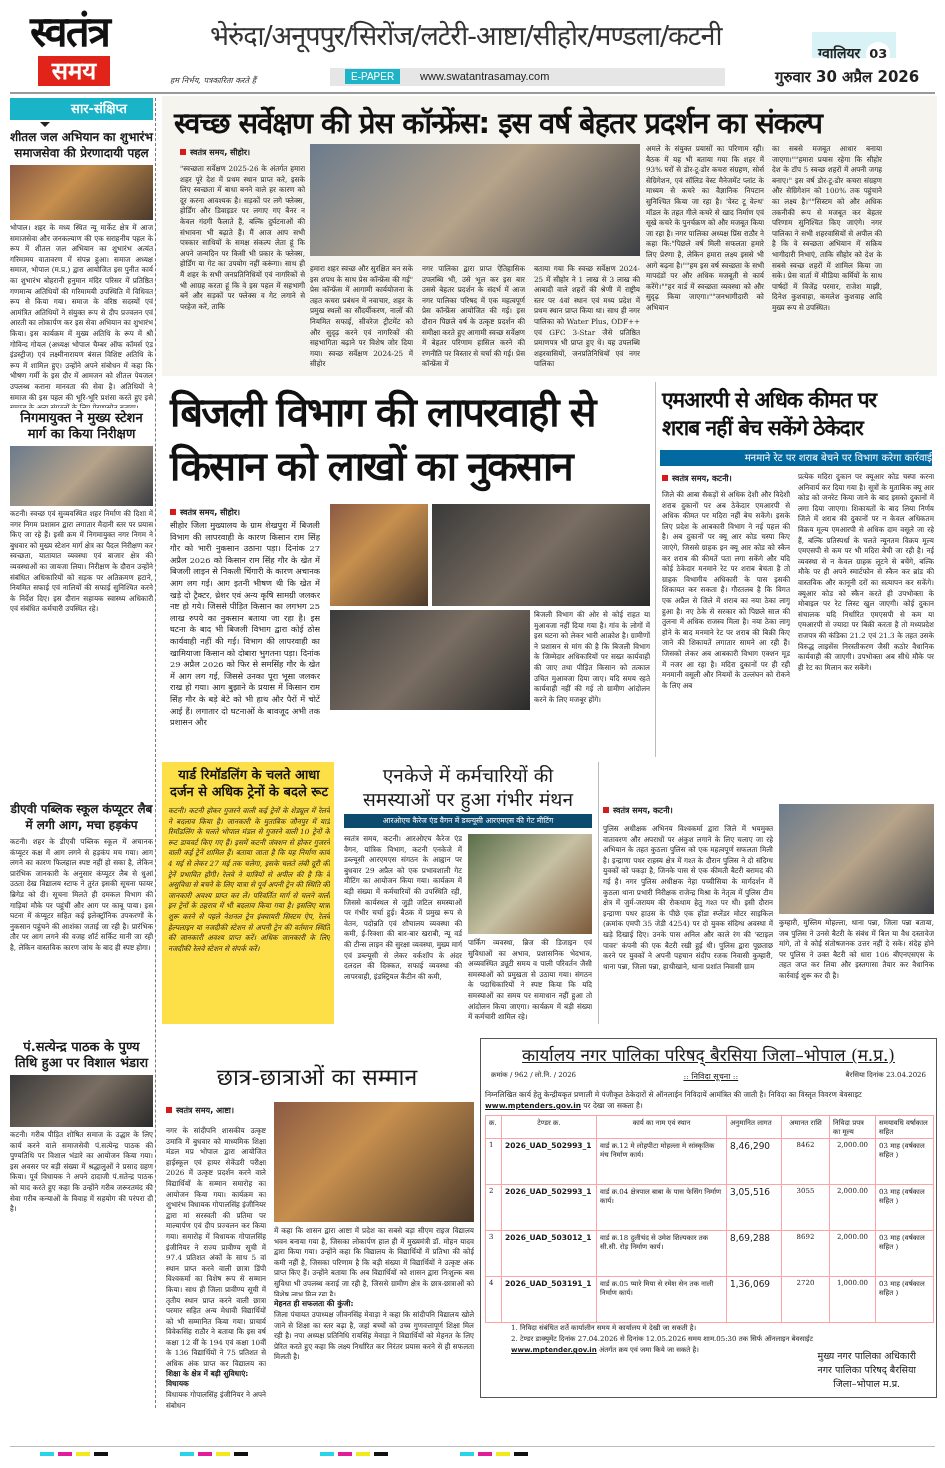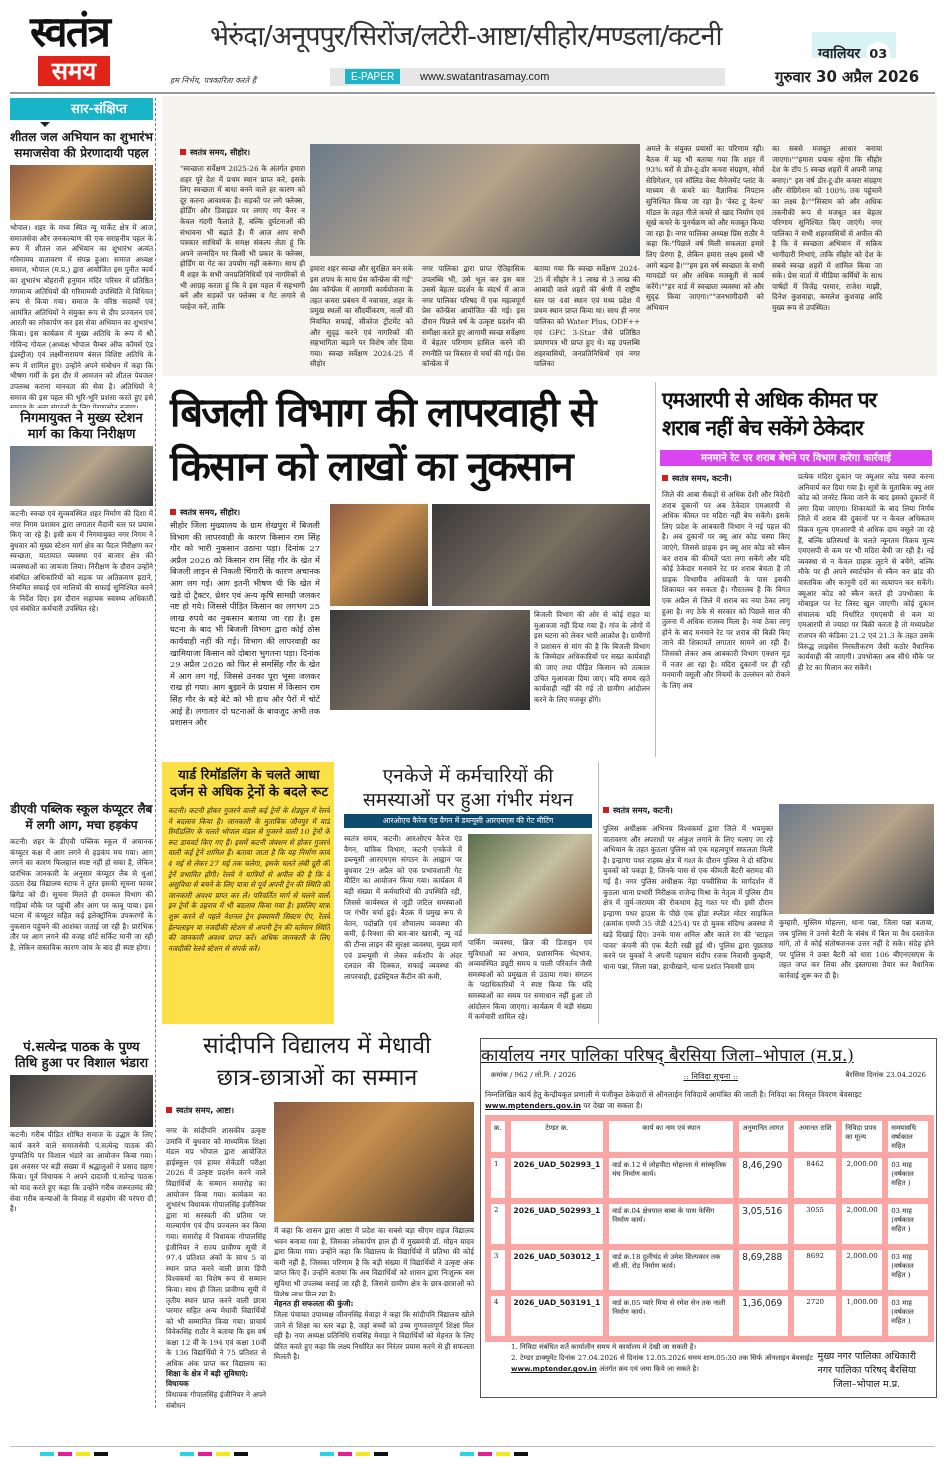--- a/index.html
+++ b/index.html
@@ -28,31 +28,31 @@
   .ph-cool { background: linear-gradient(135deg,#6b7b8c,#b6a38a 50%,#3c3f44); }
   .ph-dark { background: linear-gradient(135deg,#3a3a3a,#7a6e62 50%,#2b2b2b); }
   .ph-green { background: linear-gradient(135deg,#5a6e4a,#c6c0a2 50%,#7d5a3a); }
   .body-text { font-size: 7.2px; line-height: 10.6px; color: #222; text-align: justify; font-family: "DejaVu Serif", serif; }
 
   
   .story-bg { background: #f6f4ee; }
   .h1 { font-weight: bold; color: #111; font-family: "DejaVu Sans", sans-serif; letter-spacing: -1px; }
   .byline { font-size: 8px; font-weight: bold; color: #222; }
   .byline::before { content: ""; display: inline-block; width: 6px; height: 6px; background: #d41c1c; margin-right: 4px; }
-  .red-sub { background: #d946ef; color: #fff; font-weight: bold; text-align: center; }
+  .red-sub { background: #0369a1; color: #fff; font-weight: normal; text-align: right; }
   .black-sub { background: #0c4a6e; color: #fff; text-align: center; }
   .col { position: absolute; }
 
   
   .tender { left: 480px; top: 1038px; width: 457px; height: 360px; border: 1px solid #555; background: #fff; font-family: "DejaVu Serif", serif; }
-  .tender-title { font-size: 17px; text-decoration: underline; margin-top: 4px; }
+  .tender-title { text-align: center; font-size: 17px; text-decoration: underline; margin-top: 4px; }
   .tender-meta { display: flex; justify-content: space-between; font-size: 7px; padding: 4px 10px; }
   .tender-intro { font-size: 7.4px; padding: 4px 4px; line-height: 11px; }
   .tender-table { width: 449px; margin-left: 4px; border-collapse: collapse; font-size: 7px; }
-  .tender-table th, .tender-table td { border: 6px solid #fca5a5; vertical-align: top; padding: 2px 3px; font-weight: normal; text-align: left; }
+  .tender-table th, .tender-table td { border: 1px solid #fca5a5; vertical-align: top; padding: 2px 3px; font-weight: normal; text-align: left; }
   .tender-table td.code { font-family: "DejaVu Sans", sans-serif; font-weight: bold; font-size: 7.5px; }
   .tender-table td.cost { font-family: "DejaVu Sans", sans-serif; font-size: 9px; }
   .tender-table tr.row td { height: 46px; }
   .tender-note { font-size: 7.2px; padding: 3px 4px; line-height: 11px; }
   .tender-points { font-size: 7px; padding-left: 30px; line-height: 11px; }
   .tender-sign { position: absolute; right: 20px; bottom: 6px; text-align: center; font-size: 9.5px; line-height: 14px; }
   .url { font-family: "DejaVu Sans", sans-serif; font-weight: bold; text-decoration: underline; }
 
   .bottom-rule { left: 10px; top: 1446px; width: 925px; height: 1px; background: #bbb; }
   .regmarks { left: 40px; top: 1452px; display: flex; gap: 72px; }
@@ -99,20 +99,21 @@
 
   <div>
     <div class="side-head" style="font-size:13px">पं.सत्येन्द्र पाठक के पुण्य तिथि हुआ पर विशाल भंडारा</div>
     <div class="ph-dark" style="height:52px;margin-bottom:3px"></div>
     <div class="body-text" style="height:220px;overflow:hidden">कटनी। गरीब पीड़ित शोषित समाज के उद्धार के लिए कार्य करने वाले समाजसेवी पं.सत्येन्द्र पाठक की पुण्यतिथि पर विशाल भंडारे का आयोजन किया गया। इस अवसर पर बड़ी संख्या में श्रद्धालुओं ने प्रसाद ग्रहण किया। पूर्व विधायक ने अपने दादाजी पं.सतेन्द्र पाठक को याद करते हुए कहा कि उन्होंने गरीब जरूरतमंद की सेवा गरीब कन्याओं के विवाह में सहयोग की परंपरा दी है।</div>
   </div>
 </div>
 <div class="abs sidebar-sep"></div>
 
 <div class="abs story-bg" style="left:162px;top:96px;width:775px;height:280px">
+  <div class="h1" style="position:absolute;left:12px;top:6px;font-size:29px;white-space:nowrap">स्वच्छ सर्वेक्षण की प्रेस कॉन्फ्रेंस: इस वर्ष बेहतर प्रदर्शन का संकल्प</div>
   <div class="byline" style="position:absolute;left:18px;top:50px">स्वतंत्र समय, सीहोर।</div>
   <div class="col body-text" style="left:18px;top:68px;width:125px;height:205px;overflow:hidden">"स्वच्छता सर्वेक्षण 2025-26 के अंतर्गत हमारा शहर पूरे देश में प्रथम स्थान प्राप्त करे, इसके लिए स्वच्छता में बाधा बनने वाले हर कारण को दूर करना आवश्यक है। सड़कों पर लगे फ्लेक्स, होर्डिंग और डिवाइडर पर लगाए गए बैनर न केवल गंदगी फैलाते हैं, बल्कि दुर्घटनाओं की संभावना भी बढ़ाते हैं। मैं आज आप सभी पत्रकार साथियों के समक्ष संकल्प लेता हूं कि अपने जन्मदिन पर किसी भी प्रकार के फ्लेक्स, होर्डिंग या गेट का उपयोग नहीं करूंगा। साथ ही मैं शहर के सभी जनप्रतिनिधियों एवं नागरिकों से भी आग्रह करता हूं कि वे इस पहल में सहभागी बनें और सड़कों पर फ्लेक्स व गेट लगाने से परहेज करें, ताकि</div>
   <div class="ph-cool" style="position:absolute;left:148px;top:48px;width:330px;height:112px"></div>
   <div class="col body-text" style="left:148px;top:168px;width:103px;height:110px;overflow:hidden">हमारा शहर स्वच्छ और सुरक्षित बन सके इस शपथ के साथ प्रेस कॉन्फ्रेंस की गई" प्रेस कॉन्फ्रेंस में आगामी कार्ययोजना के तहत कचरा प्रबंधन में नवाचार, शहर के प्रमुख स्थलों का सौंदर्यीकरण, नालों की नियमित सफाई, सीवरेज ट्रीटमेंट को और सुदृढ़ करने एवं नागरिकों की सहभागिता बढ़ाने पर विशेष जोर दिया गया। स्वच्छ सर्वेक्षण 2024-25 में सीहोर</div>
   <div class="col body-text" style="left:260px;top:168px;width:103px;height:110px;overflow:hidden">नगर पालिका द्वारा प्राप्त ऐतिहासिक उपलब्धि भी, उसे भूल कर इस बार उससे बेहतर प्रदर्शन के संदर्भ में आज नगर पालिका परिषद में एक महत्वपूर्ण प्रेस कॉन्फ्रेंस आयोजित की गई। इस दौरान पिछले वर्ष के उत्कृष्ट प्रदर्शन की समीक्षा करते हुए आगामी स्वच्छ सर्वेक्षण में बेहतर परिणाम हासिल करने की रणनीति पर विस्तार से चर्चा की गई। प्रेस कॉन्फ्रेंस में</div>
   <div class="col body-text" style="left:372px;top:168px;width:106px;height:110px;overflow:hidden">बताया गया कि स्वच्छ सर्वेक्षण 2024-25 में सीहोर ने 1 लाख से 3 लाख की आबादी वाले शहरों की श्रेणी में राष्ट्रीय स्तर पर 4वां स्थान एवं मध्य प्रदेश में प्रथम स्थान प्राप्त किया था। साथ ही नगर पालिका को Water Plus, ODF++ एवं GFC 3-Star जैसे प्रतिष्ठित प्रमाणपत्र भी प्राप्त हुए थे। यह उपलब्धि शहरवासियों, जनप्रतिनिधियों एवं नगर पालिका</div>
   <div class="col body-text" style="left:484px;top:48px;width:118px;height:230px;overflow:hidden">अमले के संयुक्त प्रयासों का परिणाम रही। बैठक में यह भी बताया गया कि शहर में 93% घरों से डोर-टू-डोर कचरा संग्रहण, सोर्स सेग्रिगेशन, एवं सॉलिड वेस्ट मैनेजमेंट प्लांट के माध्यम से कचरे का वैज्ञानिक निपटान सुनिश्चित किया जा रहा है। 'वेस्ट टू वेल्थ' मॉडल के तहत गीले कचरे से खाद निर्माण एवं सूखे कचरे के पुनर्चक्रण को और मजबूत किया जा रहा है। नगर पालिका अध्यक्ष प्रिंस राठौर ने कहा कि:"पिछले वर्ष मिली सफलता हमारे लिए प्रेरणा है, लेकिन हमारा लक्ष्य इससे भी आगे बढ़ना है।""हम इस वर्ष स्वच्छता के सभी मापदंडों पर और अधिक मजबूती से कार्य करेंगे।""हर वार्ड में स्वच्छता व्यवस्था को और सुदृढ़ किया जाएगा।""जनभागीदारी को अभियान</div>
   <div class="col body-text" style="left:610px;top:48px;width:110px;height:230px;overflow:hidden">का सबसे मजबूत आधार बनाया जाएगा।""हमारा प्रयास रहेगा कि सीहोर देश के टॉप 5 स्वच्छ शहरों में अपनी जगह बनाए।" इस वर्ष डोर-टू-डोर कचरा संग्रहण और सेग्रिगेशन को 100% तक पहुंचाने का लक्ष्य है।""सिस्टम को और अधिक तकनीकी रूप से मजबूत कर बेहतर परिणाम सुनिश्चित किए जाएंगे। नगर पालिका ने सभी शहरवासियों से अपील की है कि वे स्वच्छता अभियान में सक्रिय भागीदारी निभाएं, ताकि सीहोर को देश के सबसे स्वच्छ शहरों में शामिल किया जा सके। प्रेस वार्ता में मीडिया कर्मियों के साथ पार्षदों में विजेंद्र परमार, राजेश माझी, दिनेश कुशवाहा, कमलेश कुशवाह आदि मुख्य रूप से उपस्थित।</div>
 </div>
 
@@ -151,21 +152,20 @@
 </div>
 
 <div class="abs" style="left:598px;top:762px;width:339px;height:262px;border-left:1px solid #bbb">
   <div class="byline" style="position:absolute;left:4px;top:42px">स्वतंत्र समय, कटनी।</div>
   <div class="col body-text" style="left:4px;top:62px;width:170px;height:196px;overflow:hidden">पुलिस अधीक्षक अभिनय विश्वकर्मा द्वारा जिले में भयमुक्त वातावरण और अपराधों पर अंकुश लगाने के लिए चलाए जा रहे अभियान के तहत कुठला पुलिस को एक महत्वपूर्ण सफलता मिली है। इन्द्राणा पथर राहस्य क्षेत्र में गश्त के दौरान पुलिस ने दो संदिग्ध युवकों को पकड़ा है, जिनके पास से एक कीमती बैटरी बरामद की गई है। नगर पुलिस अधीक्षक नेहा पच्चीसिया के मार्गदर्शन में कुठला थाना प्रभारी निरीक्षक राजेन्द्र मिश्रा के नेतृत्व में पुलिस टीम क्षेत्र में जुर्म-जरायम की रोकथाम हेतु गश्त पर थी। इसी दौरान इन्द्राणा पथर हाउस के पीछे एक होंडा स्प्लेंडर मोटर साइकिल (क्रमांक एमपी 35 जेडी 4254) पर दो युवक संदिग्ध अवस्था में खड़े दिखाई दिए। उनके पास अनिल और काले रंग की 'स्टाइल पावर' कंपनी की एक बैटरी रखी हुई थी। पुलिस द्वारा पूछताछ करने पर युवकों ने अपनी पहचान संदीप रजक निवासी कुम्हारी, थाना पन्ना, जिला पन्ना, हाथीखाने, थाना प्रशांत निवासी ग्राम</div>
   <div class="ph-cool" style="position:absolute;left:180px;top:42px;width:155px;height:110px"></div>
   <div class="col body-text" style="left:180px;top:156px;width:155px;height:102px;overflow:hidden">कुम्हारी, मुस्लिम मोहल्ला, थाना पन्ना, जिला पन्ना बताया, जब पुलिस ने उनसे बैटरी के संबंध में बिल या वैध दस्तावेज मांगे, तो वे कोई संतोषजनक उत्तर नहीं दे सके। संदेह होने पर पुलिस ने उक्त बैटरी को धारा 106 बीएनएसएस के तहत जप्त कर लिया और इस्तगासा तैयार कर वैधानिक कार्रवाई शुरू कर दी है।</div>
 </div>
 
 <div class="abs" style="left:162px;top:1030px;width:312px;height:372px">
-  <div style="position:absolute;left:0;top:0;width:310px;font-size:23px;line-height:30px;text-align:center">सांदीपनि विद्यालय में मेधावी</div>
   <div style="position:absolute;left:0;top:32px;width:310px;font-size:23px;line-height:30px;text-align:center">छात्र-छात्राओं का सम्मान</div>
   <div class="byline" style="position:absolute;left:4px;top:74px">स्वतंत्र समय, आष्टा।</div>
   <div class="col body-text" style="left:4px;top:96px;width:100px;height:240px;overflow:hidden">नगर के सांदीपनि शासकीय उत्कृष्ट उमावि में बुधवार को माध्यमिक शिक्षा मंडल मप्र भोपाल द्वारा आयोजित हाईस्कूल एवं हायर सेकेंडरी परीक्षा 2026 में उत्कृष्ट प्रदर्शन करने वाले विद्यार्थियों के सम्मान समारोह का आयोजन किया गया। कार्यक्रम का शुभारंभ विधायक गोपालसिंह इंजीनियर द्वारा मां सरस्वती की प्रतिमा पर माल्यार्पण एवं दीप प्रज्वलन कर किया गया। समारोह में विधायक गोपालसिंह इंजीनियर ने राज्य प्रावीण्य सूची में 97.4 प्रतिशत अंकों के साथ 5 वां स्थान प्राप्त करने वाली छात्रा डिंपी विश्वकर्मा का विशेष रूप से सम्मान किया। साथ ही जिला प्रावीण्य सूची में तृतीय स्थान प्राप्त करने वाली छात्रा परमार सहित अन्य मेधावी विद्यार्थियों को भी सम्मानित किया गया। प्राचार्य विवेकसिंह राठौर ने बताया कि इस वर्ष कक्षा 12 वीं के 194 एवं कक्षा 10वीं के 136 विद्यार्थियों ने 75 प्रतिशत से अधिक अंक प्राप्त कर विद्यालय का नाम गौरवान्वित किया है। समारोह में इन विद्यार्थियों के साथ उनके अभिभावकों का भी सम्मान किया गया।</div>
   <div style="position:absolute;left:4px;top:338px;width:100px;font-size:7.5px;font-weight:bold">शिक्षा के क्षेत्र में बड़ी सुविधाएं: विधायक</div>
   <div class="body-text" style="position:absolute;left:4px;top:360px;width:100px">विधायक गोपालसिंह इंजीनियर ने अपने संबोधन</div>
   <div class="photo" style="position:absolute;left:112px;top:72px;width:200px;height:120px"></div>
   <div class="col body-text" style="left:112px;top:196px;width:200px;height:70px;overflow:hidden">में कहा कि शासन द्वारा आष्टा में प्रदेश का सबसे बड़ा सीएम राइज विद्यालय भवन बनाया गया है, जिसका लोकार्पण हाल ही में मुख्यमंत्री डॉ. मोहन यादव द्वारा किया गया। उन्होंने कहा कि विद्यालय के विद्यार्थियों में प्रतिभा की कोई कमी नहीं है, जिसका परिणाम है कि बड़ी संख्या में विद्यार्थियों ने उत्कृष्ट अंक प्राप्त किए हैं। उन्होंने बताया कि अब विद्यार्थियों को शासन द्वारा निःशुल्क बस सुविधा भी उपलब्ध कराई जा रही है, जिससे ग्रामीण क्षेत्र के छात्र-छात्राओं को विशेष लाभ मिल रहा है।</div>
   <div style="position:absolute;left:112px;top:268px;width:200px;font-size:7.5px;font-weight:bold">मेहनत ही सफलता की कुंजी:</div>
   <div class="col body-text" style="left:112px;top:280px;width:200px;height:90px;overflow:hidden">जिला पंचायत उपाध्यक्ष जीवनसिंह मेवाड़ा ने कहा कि सांदीपनि विद्यालय खोले जाने से शिक्षा का स्तर बढ़ा है, जहां बच्चों को उच्च गुणवत्तापूर्ण शिक्षा मिल रही है। नपा अध्यक्ष प्रतिनिधि रायसिंह मेवाड़ा ने विद्यार्थियों को मेहनत के लिए प्रेरित करते हुए कहा कि लक्ष्य निर्धारित कर निरंतर प्रयास करने से ही सफलता मिलती है।</div>
 </div>

